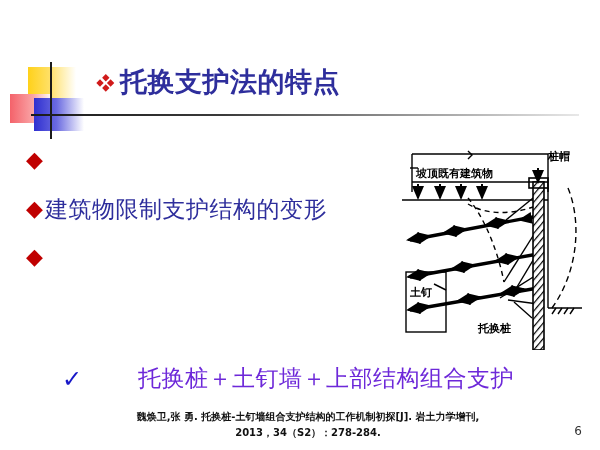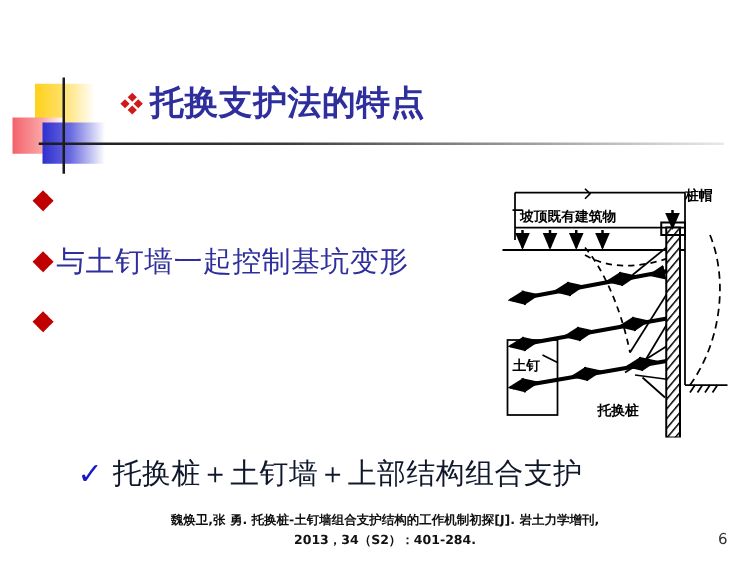--- a/index.html
+++ b/index.html
@@ -63,21 +63,21 @@
   }
 
   
   .conclusion{
     position:absolute;left:62px;top:363px;display:flex;align-items:center;gap:8px;
   }
   .conclusion-check{
     color:#1818C8;font-size:24px;font-weight:bold;line-height:1;
   }
   .conclusion-text{
-    font-size:23px;color:#0f172a;font-weight:500;white-space:nowrap;letter-spacing:0.5px;
+    font-size:23px;color:#6d28d9;font-weight:500;white-space:nowrap;letter-spacing:0.5px;margin-left:48px;
   }
 
   
   .citation{
     position:absolute;left:0;top:409px;width:600px;text-align:center;
     font-size:10px;font-weight:bold;color:#111;line-height:1.55;
   }
   .citation div{white-space:nowrap;padding-left:16px;}
 
   
@@ -112,35 +112,35 @@
     </span>
     <span class="title-text">托换支护法的特点</span>
   </div>
 
   <div class="bullets">
     <div class="bullet-item">
       <span class="bullet-mark">◆</span>
     </div>
     <div class="bullet-item">
       <span class="bullet-mark">◆</span>
-      <span class="bullet-label">与土钉墙一起控制基坑变形</span>
+      <span class="bullet-label">建筑物限制支护结构的变形</span>
     </div>
     <div class="bullet-item">
       <span class="bullet-mark">◆</span>
     </div>
   </div>
 
   <div class="conclusion">
     <span class="conclusion-check">✓</span>
     <span class="conclusion-text">托换桩＋土钉墙＋上部结构组合支护</span>
   </div>
 
   <div class="citation">
     <div>魏焕卫,张 勇. 托换桩-土钉墙组合支护结构的工作机制初探[J]. 岩土力学增刊,</div>
-    <div>2013，34（S2）：401-284.</div>
+    <div>2013，34（S2）：278-284.</div>
   </div>
 
   <div class="page-number">6</div>
 
   <div class="diagram">
     <svg width="204" height="218" viewBox="0 0 204 218">
       <defs>
         <pattern id="pileHatch" width="5" height="5" patternUnits="userSpaceOnUse" patternTransform="rotate(40)">
           <rect width="5" height="5" fill="#fff"></rect>
           <line x1="0" y1="0" x2="0" y2="5" stroke="#000" stroke-width="2.4"></line>

